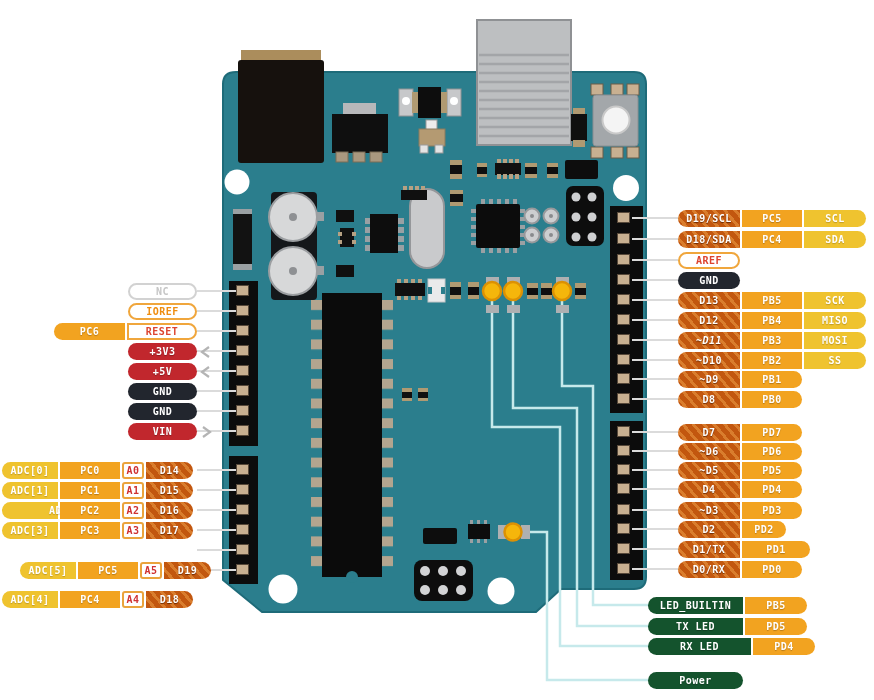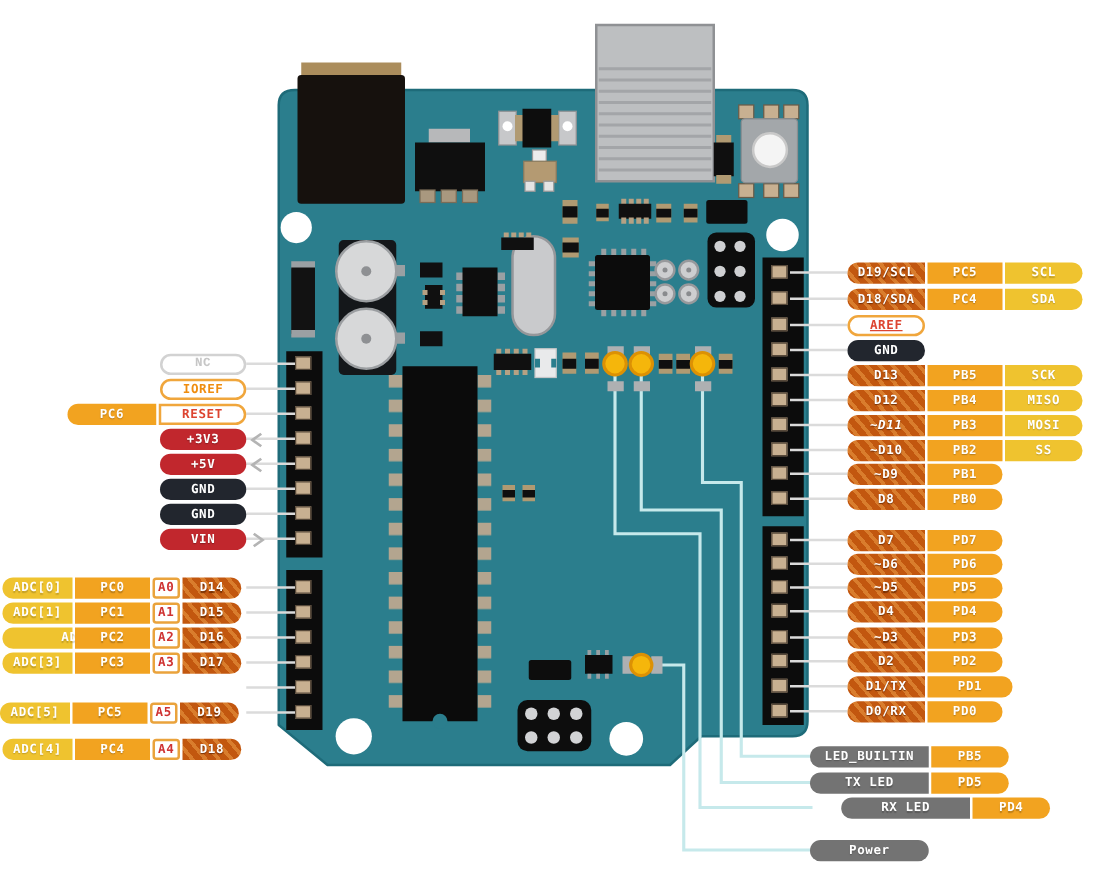--- a/index.html
+++ b/index.html
@@ -14,21 +14,21 @@
   .seg+.seg{margin-left:2px;}
   .seg.first{border-radius:9px 0 0 9px;}
   .seg.last{border-radius:0 9px 9px 0;}
   .seg.single{border-radius:9px;}
   .s-hatch{background:repeating-linear-gradient(50deg,#c2570f 0 5px,#d97d2d 5px 8px);
            text-shadow:0 1px 1px #6d2a00;text-align:center;}
   .s-orange{background:#f2a320;text-shadow:0 1px 1px rgba(0,0,0,.25);}
   .s-yellow{background:#efc32f;text-shadow:0 1px 1px rgba(0,0,0,.2);}
   .s-red{background:#c1272d;text-shadow:0 1px 1px rgba(0,0,0,.3);}
   .s-black{background:#22262e;}
-  .s-teal{background:#737373;text-shadow:0 1px 1px rgba(0,0,0,.25);}
+  .s-teal{background:#14532d;text-shadow:0 1px 1px rgba(0,0,0,.25);}
   .s-out-gray{background:#fff;border:2px solid #d2d2d2;color:#c6c6c6;line-height:13px;}
   .s-out-orange{background:#fff;border:2px solid #f0a63c;color:#ef8d0f;line-height:13px;}
   .s-out-red{background:#fff;border:2px solid #f0a63c;color:#dd4430;line-height:13px;}
   .s-abox{background:#fff;border:2px solid #eaa33c;color:#cf3333;border-radius:3px;line-height:13px;}
   .lead{position:absolute;height:2px;background:#dbdbdb;}
   .pad{position:absolute;width:13px;height:11px;background:#c8b091;border:1px solid #57493a;box-sizing:border-box;}
   .arrow{position:absolute;width:14px;height:14px;}
 </style>
 </head>
 <body>
@@ -298,21 +298,21 @@
     <rect x="498" y="525" width="9" height="14" fill="#aeb0b2"></rect>
         <rect x="521" y="525" width="9" height="14" fill="#aeb0b2"></rect>
     <circle cx="513" cy="532" r="8.5" fill="#f5b60b" stroke="#dc9104" stroke-width="2.5"></circle>
   </g>
 </svg>
 
 <div id="labels">
       <div class="lead" style="left: 197px; width: 41px; top: 290px;"></div>
       <div class="pad" style="left: 236px; top: 285px;"></div>
       <div class="prow" style="top: 283px; right: 677px;">
-        <span class="seg s-out-gray single" style="width: 69px; font-family: Liberation Mono, monospace;">NC</span>
+        <span class="seg s-out-gray single" style="width: 69px;">NC</span>
       </div>
       <div class="lead" style="left: 197px; width: 41px; top: 310px;"></div>
       <div class="pad" style="left: 236px; top: 305px;"></div>
       <div class="prow" style="top: 303px; right: 677px;">
         <span class="seg s-out-orange single" style="width: 69px;">IOREF</span>
       </div>
       <div class="lead" style="left: 197px; width: 41px; top: 330px;"></div>
       <div class="pad" style="left: 236px; top: 325px;"></div>
       <div class="prow" style="top: 323px; right: 677px;">
         <span class="seg s-orange first" style="width: 71px;">PC6</span>
@@ -387,21 +387,21 @@
       <div class="lead" style="left: 197px; width: 41px; top: 549px;"></div>
       <div class="pad" style="left: 236px; top: 544px;"></div>
       <div class="prow" style="top: 556px; left: 2px; margin-top: 35px;">
         <span class="seg s-yellow first" style="width: 56px;">ADC[4]</span>
         <span class="seg s-orange" style="width: 60px;">PC4</span>
         <span class="seg s-abox" style="width: 22px;">A4</span>
         <span class="seg s-hatch last" style="width: 47px;">D18</span>
       </div>
       <div class="lead" style="left: 197px; width: 41px; top: 569px;"></div>
       <div class="pad" style="left: 236px; top: 564px;"></div>
-      <div class="prow" style="top: 562px; left: 0;">
+      <div class="prow" style="top: 562px; left: 20px;">
         <span class="seg s-yellow first" style="width: 56px;">ADC[5]</span>
         <span class="seg s-orange" style="width: 60px;">PC5</span>
         <span class="seg s-abox" style="width: 22px;">A5</span>
         <span class="seg s-hatch last" style="width: 47px;">D19</span>
       </div>
       <div class="lead" style="left: 632px; width: 46px; top: 217px;"></div>
       <div class="pad" style="left: 617px; top: 212px;"></div>
       <div class="prow" style="top: 210px; left: 678px;">
         <span class="seg s-hatch first" style="width: 62px;">D19/SCL</span>
         <span class="seg s-orange" style="width: 60px;">PC5</span>
@@ -410,21 +410,21 @@
       <div class="lead" style="left: 632px; width: 46px; top: 238px;"></div>
       <div class="pad" style="left: 617px; top: 233px;"></div>
       <div class="prow" style="top: 231px; left: 678px;">
         <span class="seg s-hatch first" style="width: 62px;">D18/SDA</span>
         <span class="seg s-orange" style="width: 60px;">PC4</span>
         <span class="seg s-yellow last" style="width: 62px;">SDA</span>
       </div>
       <div class="lead" style="left: 632px; width: 46px; top: 259px;"></div>
       <div class="pad" style="left: 617px; top: 254px;"></div>
       <div class="prow" style="top: 252px; left: 678px;">
-        <span class="seg s-out-red single" style="width: 62px; text-decoration: underline;">AREF</span>
+        <span class="seg s-out-red single" style="width: 62px;">AREF</span>
       </div>
       <div class="lead" style="left: 632px; width: 46px; top: 279px;"></div>
       <div class="pad" style="left: 617px; top: 274px;"></div>
       <div class="prow" style="top: 272px; left: 678px;">
         <span class="seg s-black single" style="width: 62px;">GND</span>
       </div>
       <div class="lead" style="left: 632px; width: 46px; top: 299px;"></div>
       <div class="pad" style="left: 617px; top: 294px;"></div>
       <div class="prow" style="top: 292px; left: 678px;">
         <span class="seg s-hatch first" style="width: 62px;">D13</span>
@@ -491,21 +491,21 @@
       <div class="lead" style="left: 632px; width: 46px; top: 509px;"></div>
       <div class="pad" style="left: 617px; top: 504px;"></div>
       <div class="prow" style="top: 502px; left: 678px;">
         <span class="seg s-hatch first" style="width: 62px;">~D3</span>
         <span class="seg s-orange last" style="width: 60px;">PD3</span>
       </div>
       <div class="lead" style="left: 632px; width: 46px; top: 528px;"></div>
       <div class="pad" style="left: 617px; top: 523px;"></div>
       <div class="prow" style="top: 521px; left: 678px;">
         <span class="seg s-hatch first" style="width: 62px;">D2</span>
-        <span class="seg s-orange last" style="width: 60px;">PD2</span>
+        <span class="seg s-orange last" style="width: 44px;">PD2</span>
       </div>
       <div class="lead" style="left: 632px; width: 46px; top: 548px;"></div>
       <div class="pad" style="left: 617px; top: 543px;"></div>
       <div class="prow" style="top: 541px; left: 678px;">
         <span class="seg s-hatch first" style="width: 62px;">D1/TX</span>
         <span class="seg s-orange last" style="width: 68px;">PD1</span>
       </div>
       <div class="lead" style="left: 632px; width: 46px; top: 568px;"></div>
       <div class="pad" style="left: 617px; top: 563px;"></div>
       <div class="prow" style="top: 561px; left: 678px;">
@@ -514,21 +514,21 @@
       </div>
       <div class="prow" style="top: 597px; left: 648px;">
         <span class="seg s-teal first" style="width: 95px;">LED_BUILTIN</span>
         <span class="seg s-orange last" style="width: 62px;">PB5</span>
       </div>
       <div class="prow" style="top: 618px; left: 648px;">
         <span class="seg s-teal first" style="width: 95px;">TX LED</span>
         <span class="seg s-orange last" style="width: 62px;">PD5</span>
       </div>
       <div class="prow" style="top: 638px; left: 648px;">
-        <span class="seg s-teal first" style="width: 103px; margin-left: 25px;">RX LED</span>
+        <span class="seg s-teal first" style="width: 103px;">RX LED</span>
         <span class="seg s-orange last" style="width: 62px;">PD4</span>
       </div>
       <div class="prow" style="top: 672px; left: 648px;">
         <span class="seg s-teal single" style="width: 95px;">Power</span>
       </div>
     </div>
 
 </div>
 
 </body></html>

